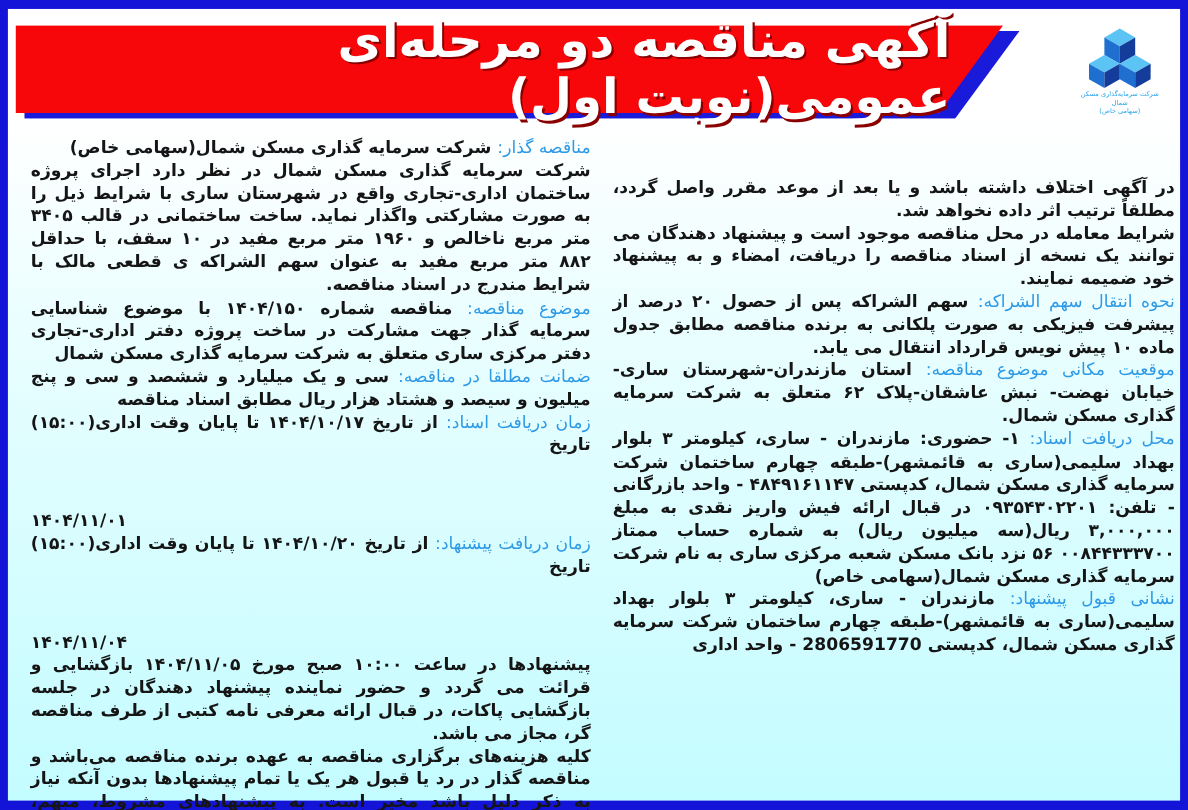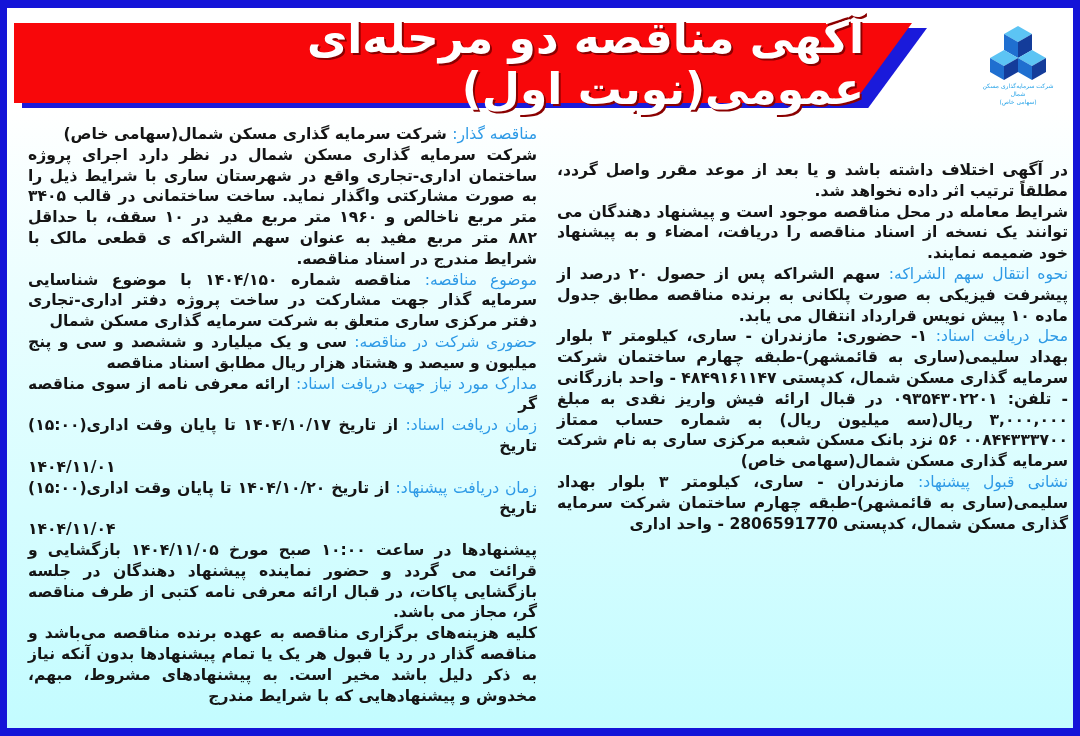--- a/index.html
+++ b/index.html
@@ -13,21 +13,21 @@
   .banner-wrap .banner{width:898px;clip-path:polygon(0 0,100% 0,93.5% 100%,0 100%);}
   .title{position:absolute;left:0;top:3px;width:850px;height:80px;display:flex;align-items:center;justify-content:center;direction:rtl;color:#fff;font-weight:bold;font-size:44px;letter-spacing:0;text-shadow:2px 2px 0 #8a0000;}
   .logo{position:absolute;right:14px;top:8px;width:72px;height:80px;}
   .logo-caption{position:absolute;left:0;top:58px;width:72px;text-align:center;font-size:6px;line-height:8px;color:#2aa4e8;direction:rtl;}
   .cols{position:absolute;left:7px;top:116px;width:1066px;height:624px;display:flex;flex-direction:row-reverse;direction:rtl;}
   .col{width:533px;box-sizing:border-box;padding:0 12px 0 10px;font-size:15.6px;line-height:20.8px;font-weight:bold;color:#151515;text-align:justify;text-align-last:right;}
   .col.right{padding-right:10px;padding-left:14px;}
   .col.left{padding-right:12px;padding-left:10px;margin-top:36px;}
   .p{margin:0;}
   .label{color:#2e9ae6;font-weight:normal;}
-  .endline{text-align:left;text-align-last:left;}
+  .endline{text-align:left;text-align-last:left;margin-top:48px;}
 </style>
 </head>
 <body>
 
 <div class="frame">
   <div class="header">
     <div class="banner-wrap">
       <div class="banner-shadow"></div>
       <div class="banner"></div>
       <div class="title">آگهی مناقصه دو مرحله‌ای عمومی(نوبت اول)</div>
@@ -60,26 +60,22 @@
       <p class="p">
         <span class="label">مناقصه گذار:</span>
         <span>شرکت سرمایه گذاری مسکن شمال(سهامی خاص)</span>
       </p>
       <p class="p">شرکت سرمایه گذاری مسکن شمال در نظر دارد اجرای پروژه ساختمان اداری-تجاری واقع در شهرستان ساری با شرایط ذیل را به صورت مشارکتی واگذار نماید. ساخت ساختمانی در قالب ۳۴۰۵ متر مربع ناخالص و ۱۹۶۰ متر مربع مفید در ۱۰ سقف، با حداقل ۸۸۲ متر مربع مفید به عنوان سهم الشراکه ی قطعی مالک با شرایط مندرج در اسناد مناقصه.</p>
       <p class="p">
         <span class="label">موضوع مناقصه:</span>
         <span>مناقصه شماره ۱۴۰۴/۱۵۰ با موضوع شناسایی سرمایه گذار جهت مشارکت در ساخت پروژه دفتر اداری-تجاری دفتر مرکزی ساری متعلق به شرکت سرمایه گذاری مسکن شمال</span>
       </p>
       <p class="p">
-        <span class="label">حضوری شرکت در مناقصه:</span>
+        <span class="label">ضمانت مطلقا در مناقصه:</span>
         <span>سی و یک میلیارد و ششصد و سی و پنج میلیون و سیصد و هشتاد هزار ریال مطابق اسناد مناقصه</span>
-      </p>
-      <p class="p">
-        <span class="label">مدارک مورد نیاز جهت دریافت اسناد:</span>
-        <span>ارائه معرفی نامه از سوی مناقصه گر</span>
       </p>
       <p class="p">
         <span class="label">زمان دریافت اسناد:</span>
         <span>از تاریخ ۱۴۰۴/۱۰/۱۷ تا پایان وقت اداری(۱۵:۰۰) تاریخ</span>
       </p>
       <p class="p endline">۱۴۰۴/۱۱/۰۱</p>
       <p class="p">
         <span class="label">زمان دریافت پیشنهاد:</span>
         <span>از تاریخ ۱۴۰۴/۱۰/۲۰ تا پایان وقت اداری(۱۵:۰۰) تاریخ</span>
       </p>
@@ -89,20 +85,24 @@
     </div>
 
     <div class="col left">
       <p class="p">در آگهی اختلاف داشته باشد و یا بعد از موعد مقرر واصل گردد، مطلقاً ترتیب اثر داده نخواهد شد.</p>
       <p class="p">شرایط معامله در محل مناقصه موجود است و پیشنهاد دهندگان می توانند یک نسخه از اسناد مناقصه را دریافت، امضاء و به پیشنهاد خود ضمیمه نمایند.</p>
       <p class="p">
         <span class="label">نحوه انتقال سهم الشراکه:</span>
         <span>سهم الشراکه پس از حصول ۲۰ درصد از پیشرفت فیزیکی به صورت پلکانی به برنده مناقصه مطابق جدول ماده ۱۰ پیش نویس قرارداد انتقال می یابد.</span>
       </p>
       <p class="p">
+        <span class="label">موقعیت مکانی موضوع مناقصه:</span>
+        <span>استان مازندران-شهرستان ساری- خیابان نهضت- نبش عاشقان-پلاک ۶۲ متعلق به شرکت سرمایه گذاری مسکن شمال.</span>
+      </p>
+      <p class="p">
         <span class="label">محل دریافت اسناد:</span>
         <span>۱- حضوری: مازندران - ساری، کیلومتر ۳ بلوار بهداد سلیمی(ساری به قائمشهر)-طبقه چهارم ساختمان شرکت سرمایه گذاری مسکن شمال، کدپستی ۴۸۴۹۱۶۱۱۴۷ - واحد بازرگانی - تلفن: ۰۹۳۵۴۳۰۲۲۰۱ در قبال ارائه فیش واریز نقدی به مبلغ ۳,۰۰۰,۰۰۰ ریال(سه میلیون ریال) به شماره حساب ممتاز ۰۰۸۴۴۳۳۳۷۰۰ ۵۶ نزد بانک مسکن شعبه مرکزی ساری به نام شرکت سرمایه گذاری مسکن شمال(سهامی خاص)</span>
       </p>
       <p class="p">
         <span class="label">نشانی قبول پیشنهاد:</span>
         <span>مازندران - ساری، کیلومتر ۳ بلوار بهداد سلیمی(ساری به قائمشهر)-طبقه چهارم ساختمان شرکت سرمایه گذاری مسکن شمال، کدپستی 2806591770 - واحد اداری</span>
       </p>
     </div>
   </div>
 </div>

